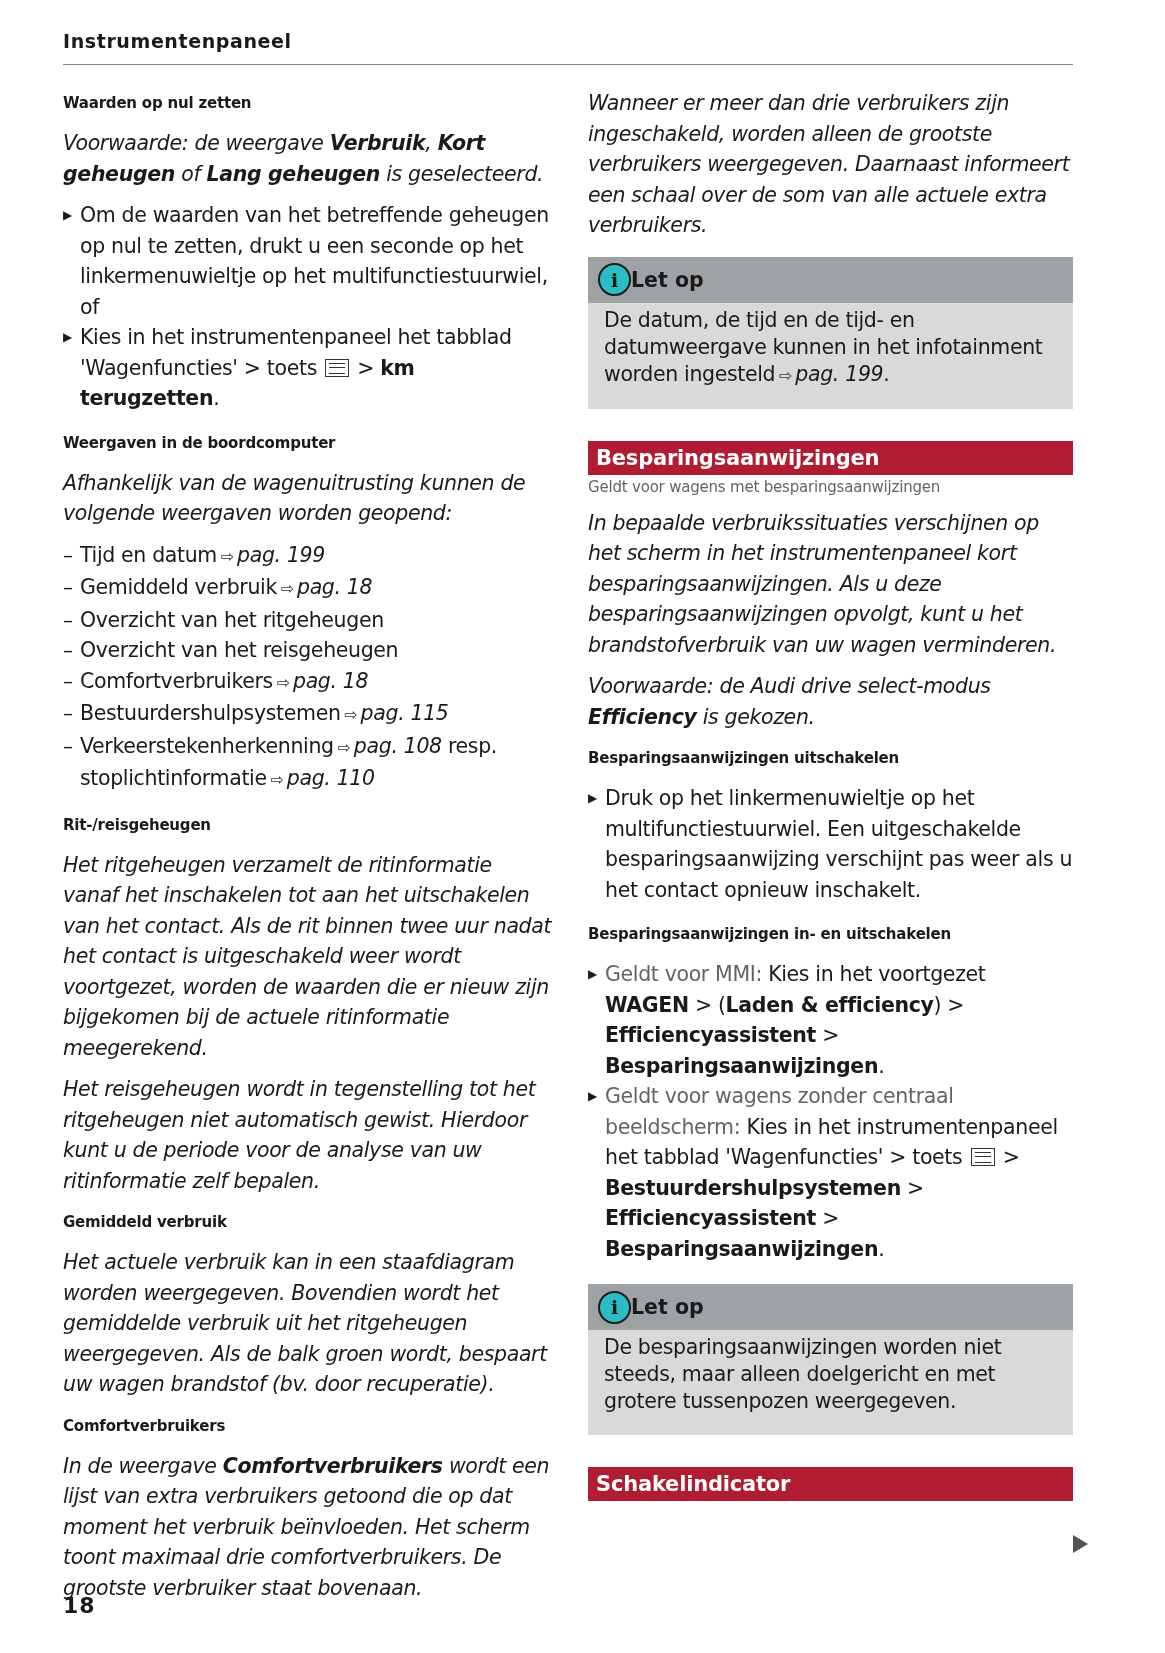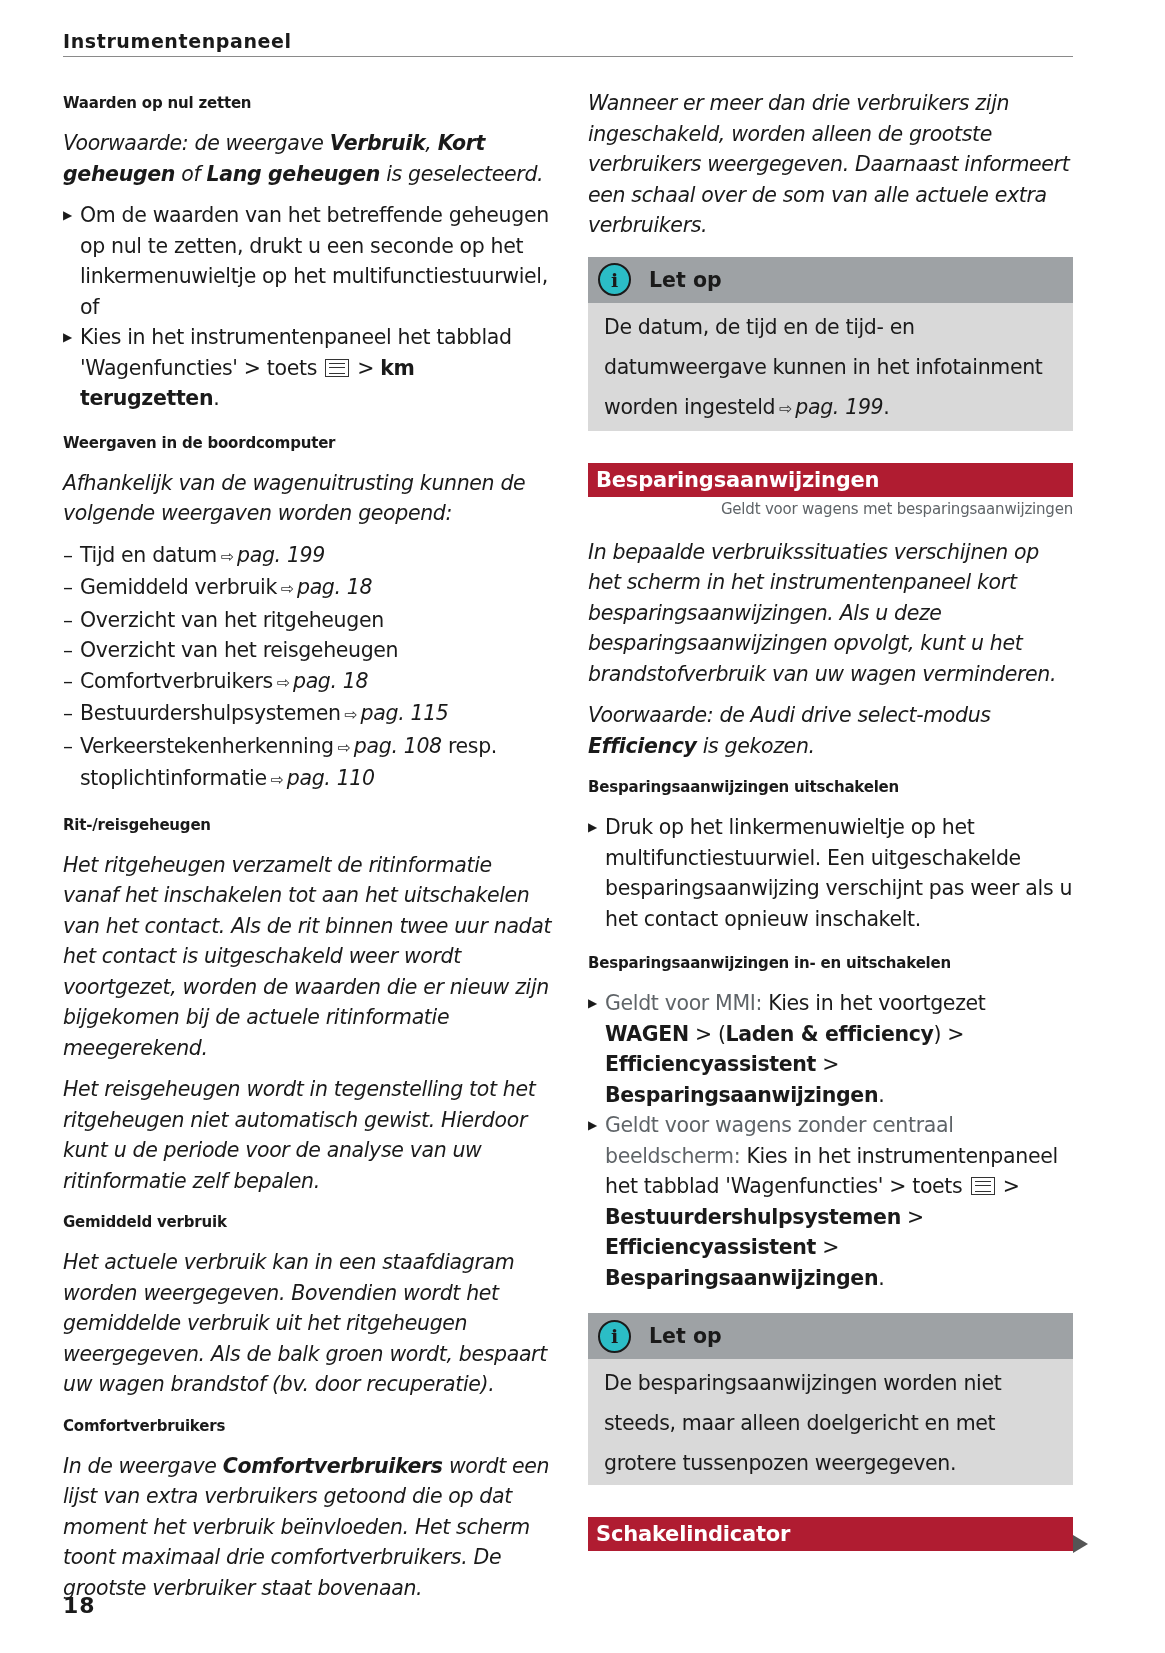--- a/index.html
+++ b/index.html
@@ -6,21 +6,21 @@
     html, body { width: 1165px; height: 1653px; background: #ffffff; }
     body {
       position: relative;
       font-family: "DejaVu Sans", sans-serif;
       color: #1a1a1a;
       overflow: hidden;
     }
     .running-head {
       position: absolute; left: 63px; top: 30px; width: 1010px;
       border-bottom: 1.5px solid #8a8a8a;
-      padding-bottom: 4px;
+      padding-bottom: 12px;
     }
     .running-head span {
       font-family: "DejaVu Sans", sans-serif;
       font-weight: bold; font-size: 19px; letter-spacing: 0.6px; color: #1a1a1a;
     }
     .col { position: absolute; top: 88px; }
     .col-left { left: 63px; width: 490px; }
     .col-right { left: 588px; width: 485px; }
 
     .h2 {
@@ -58,32 +58,32 @@
 
     .note { margin-bottom: 32px; }
     .note-head {
       background: #9ea2a5; height: 46px; display: flex; align-items: center; padding-left: 10px;
     }
     .note-icon {
       width: 33px; height: 33px; border-radius: 50%; background: #2bbdc6; border: 2.5px solid #1a1a1a;
       display: flex; align-items: center; justify-content: center;
       font-family: "DejaVu Serif", serif; font-weight: bold; font-size: 19px; color: #1a1a1a;
     }
-    .note-title { font-weight: bold; font-size: 20.5px; margin-left: 18px; color: #1a1a1a; }
+    .note-title { font-weight: bold; font-size: 20.5px; color: #1a1a1a; }
     .note-body {
-      background: #d9d9d9; padding: 4px 16px 2px 16px;
-      font-size: 20.5px; line-height: 40px; letter-spacing: -0.35px;
+      background: #d9d9d9; padding: 4px 16px 20px 16px;
+      font-size: 20.5px; line-height: 27px; letter-spacing: -0.35px;
     }
 
     .section-bar {
       background: #b01c31; color: #ffffff; font-weight: bold; font-size: 21px;
       height: 34px; line-height: 34px; padding-left: 8px; letter-spacing: -0.2px;
     }
     .section-sub {
-      font-size: 15px; color: #5f6468; line-height: 24px; margin-bottom: 16px; letter-spacing: -0.2px; text-align: right;
+      font-size: 15px; color: #5f6468; line-height: 24px; margin-bottom: 9px; letter-spacing: -0.2px;
     }
     .page-number {
       position: absolute; left: 63px; top: 1593px; font-weight: bold; font-size: 22px; letter-spacing: 1px;
     }
     .next-arrow {
       position: absolute; left: 1073px; top: 1535px; width: 0; height: 0;
       border-left: 15px solid #555; border-top: 9px solid transparent; border-bottom: 9px solid transparent;
     }
   </style>
 </head>

